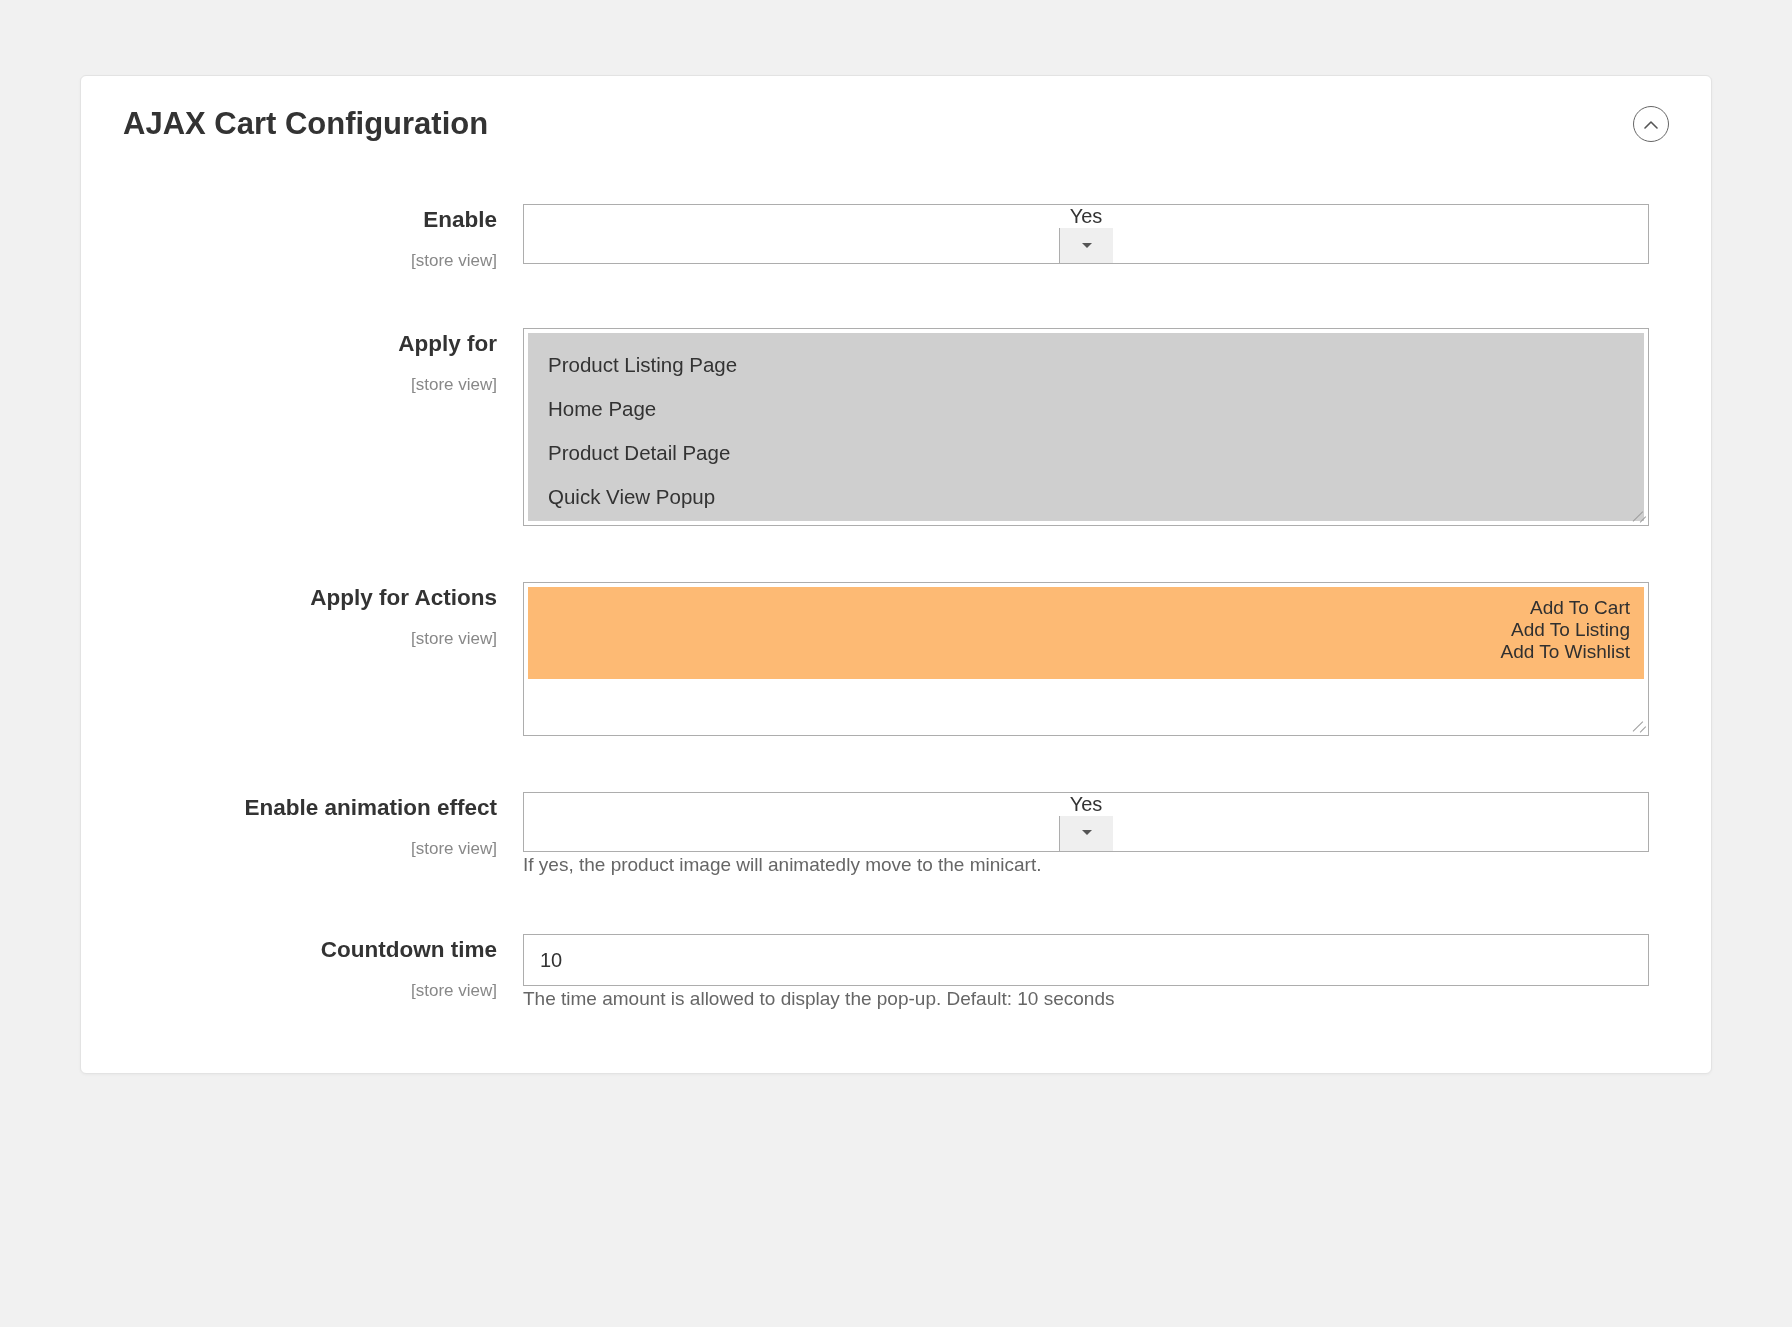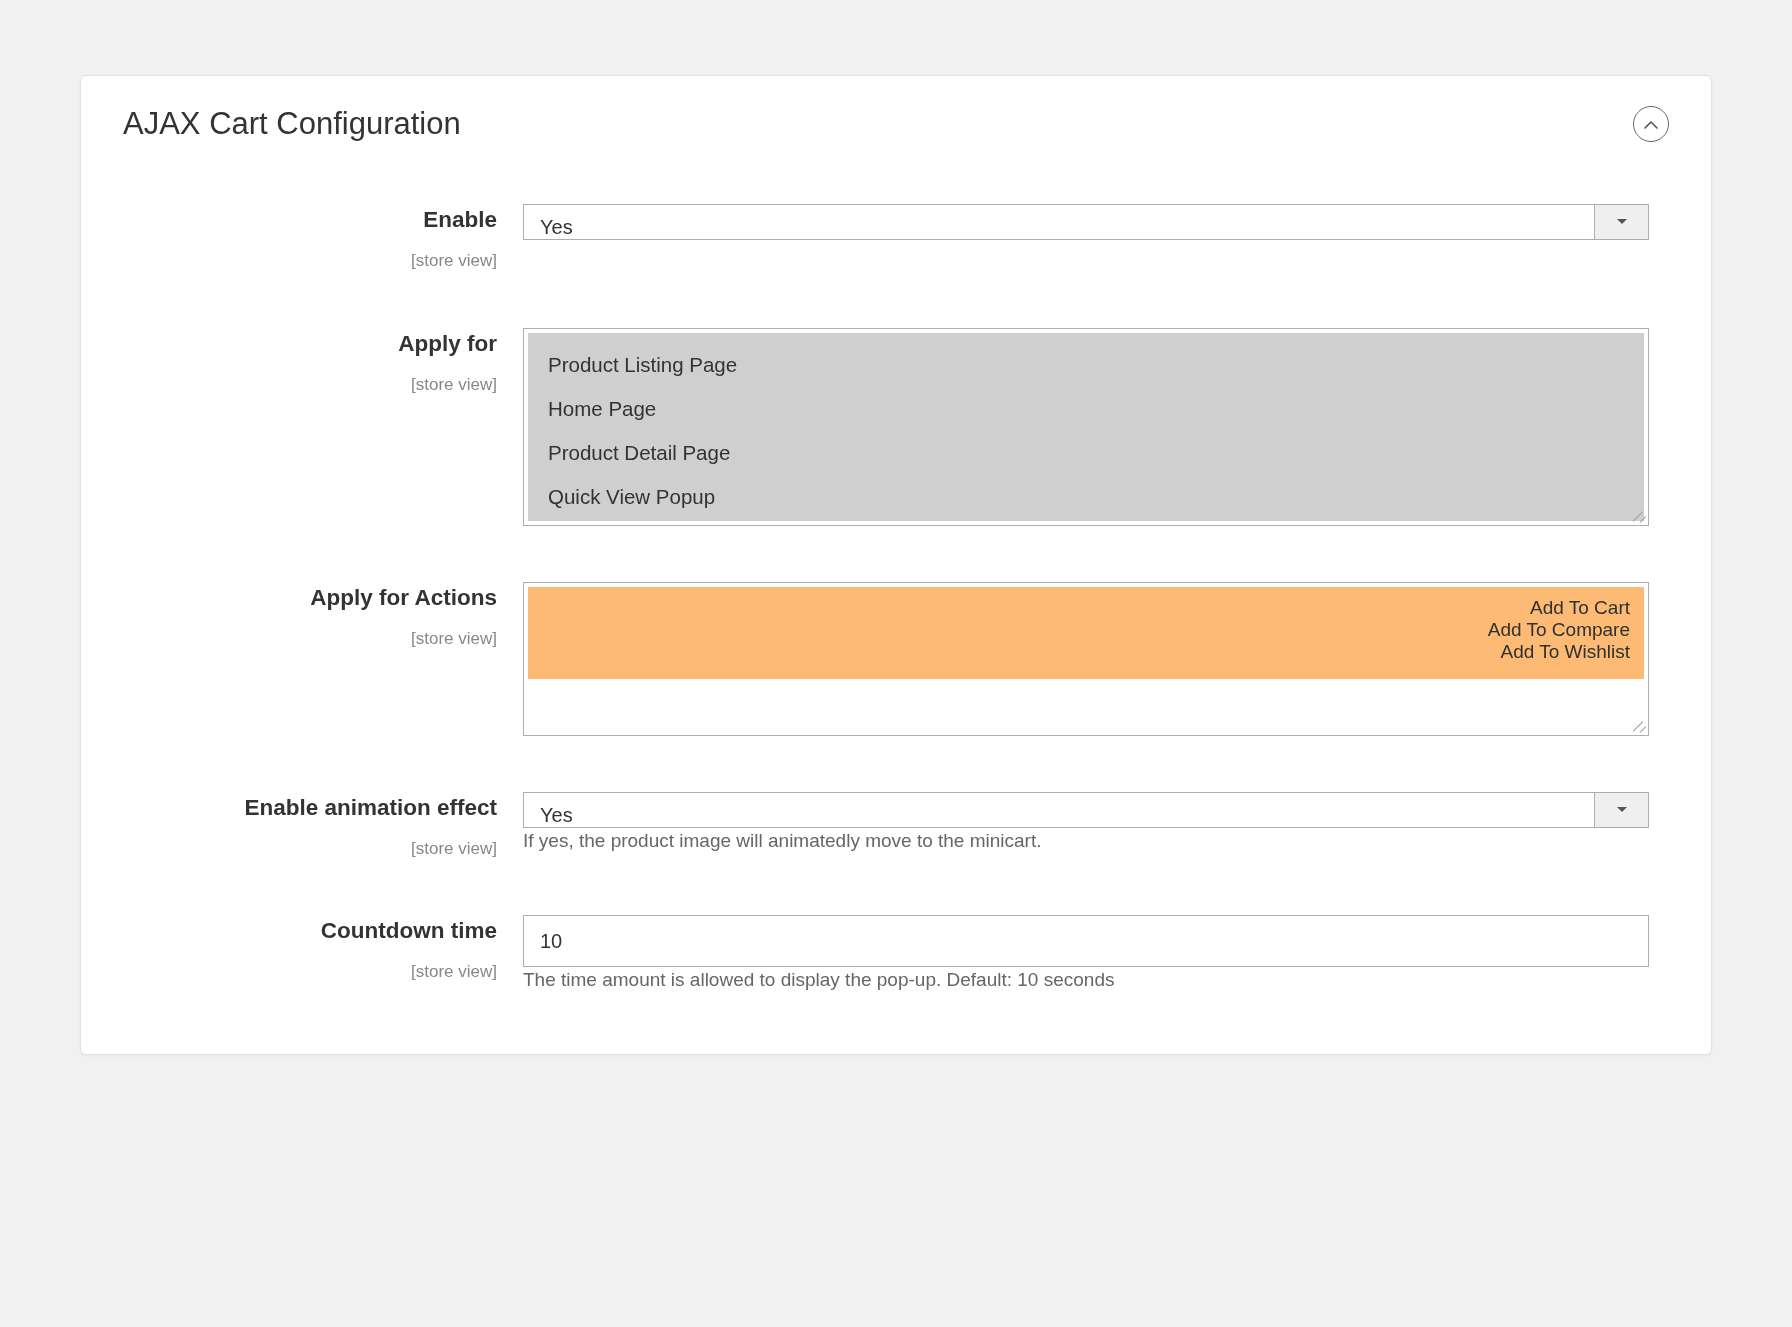--- a/index.html
+++ b/index.html
@@ -20,21 +20,21 @@
     position: relative;
   }
   .panel-header {
     display: flex;
     align-items: center;
     justify-content: space-between;
     margin-bottom: 62px;
   }
   .panel-title {
     font-size: 31px;
-    font-weight: 400;
+    font-weight: 700;
     color: #333333;
   }
   .collapse-btn {
     width: 36px; height: 36px;
     border: 1.5px solid #666;
     border-radius: 50%;
     display: flex; align-items: center; justify-content: center;
     cursor: pointer;
     background: #fff;
   }
@@ -66,25 +66,26 @@
     line-height: 1.2;
   }
   .control-col {
     flex: 1;
     min-width: 0;
     padding-right: 20px;
   }
   .select-wrap {
     position: relative;
     width: 100%;
-    height: 36px;
-    border: 1px solid #adadad;
-    background: #fff;
-    display: flex;
-    align-items: flex-end;
+    height: 60px;
+    border: 1px solid #adadad;
+    background: #fff;
+    display: flex;
+    align-items: center;
+    flex-direction: column;
   }
   .select-value {
     flex: 1;
     padding: 0 16px;
     font-size: 20px;
     color: #333;
   }
   .select-arrow {
     width: 54px;
     height: 100%;
@@ -211,21 +212,21 @@
 
   <div class="field-row">
     <div class="label-col">
       <div class="label-main">Apply for Actions</div>
       <div class="label-scope">[store view]</div>
     </div>
     <div class="control-col">
       <div class="multiselect-partial">
         <div class="sel-area">
           <div class="opt">Add To Cart</div>
-          <div class="opt">Add To Compare</div>
+          <div class="opt">Add To Listing</div>
           <div class="opt">Add To Wishlist</div>
         </div>
         <div class="blank-area"></div>
         <div class="resize-handle"></div>
       </div>
     </div>
   </div>
 
   <div class="field-row">
     <div class="label-col">

